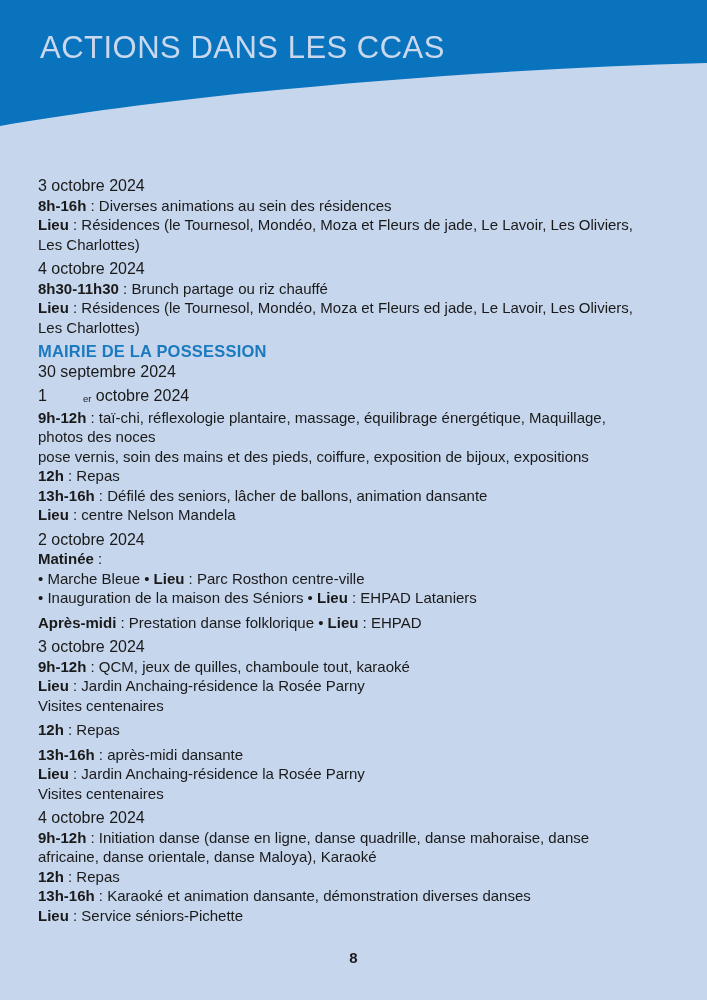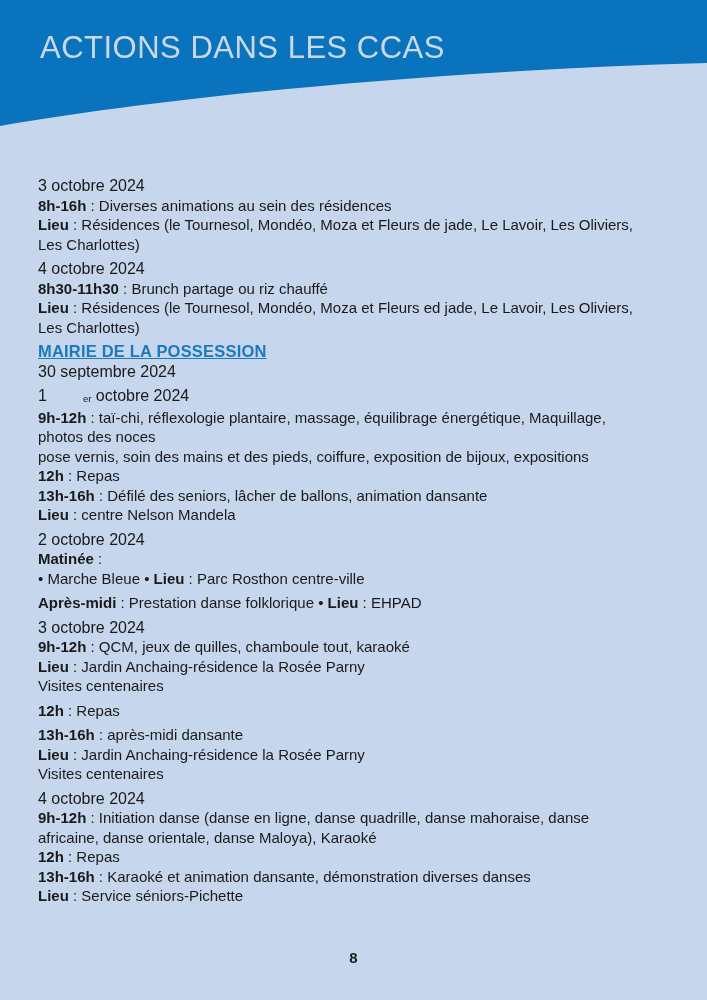--- a/index.html
+++ b/index.html
@@ -30,21 +30,21 @@
   .schedule{
     position:absolute;top:176px;left:38px;width:640px;
   }
   .block{margin-top:5px;}
   .block:first-child{margin-top:0;}
   .line{
     font-size:15px;line-height:19.5px;white-space:pre;
     color:var(--body-text);
   }
   .line.date{font-size:16px;font-weight:normal;}
-  .line.heading{font-size:16.5px;font-weight:bold;color:var(--heading-blue);letter-spacing:0.2px;text-decoration:underline;}
+  .line.heading{font-size:16.5px;font-weight:bold;color:var(--heading-blue);letter-spacing:0.2px;}
   .b{font-weight:bold;}
   .sup{font-size:9.5px;vertical-align:baseline;position:relative;top:1px;margin-left:36px;}
   .page-number{
     position:absolute;top:949px;left:0;width:707px;
     text-align:center;font-size:15px;font-weight:bold;
     color:var(--body-text);
   }
 </style>
 </head>
 <body>
@@ -78,20 +78,21 @@
       <div class="line"><span>photos des noces</span></div>
       <div class="line"><span>pose vernis, soin des mains et des pieds, coiffure, exposition de bijoux, expositions</span></div>
       <div class="line"><span class="b">12h</span><span> : Repas</span></div>
       <div class="line"><span class="b">13h-16h</span><span> : Défilé des seniors, lâcher de ballons, animation dansante</span></div>
       <div class="line"><span class="b">Lieu</span><span> : centre Nelson Mandela</span></div>
     </div>
     <div class="block">
       <div class="line date"><span>2 octobre 2024</span></div>
       <div class="line"><span class="b">Matinée</span><span> :</span></div>
       <div class="line"><span>• Marche Bleue • </span><span class="b">Lieu</span><span> : Parc Rosthon centre-ville</span></div>
+      <div class="line"><span>• Inauguration de la maison des Séniors • </span><span class="b">Lieu</span><span> : EHPAD Lataniers</span></div>
     </div>
     <div class="block">
       <div class="line"><span class="b">Après-midi</span><span> : Prestation danse folklorique • </span><span class="b">Lieu</span><span> : EHPAD</span></div>
     </div>
     <div class="block">
       <div class="line date"><span>3 octobre 2024</span></div>
       <div class="line"><span class="b">9h-12h</span><span> : QCM, jeux de quilles, chamboule tout, karaoké</span></div>
       <div class="line"><span class="b">Lieu</span><span> : Jardin Anchaing-résidence la Rosée Parny</span></div>
       <div class="line"><span>Visites centenaires</span></div>
     </div>

